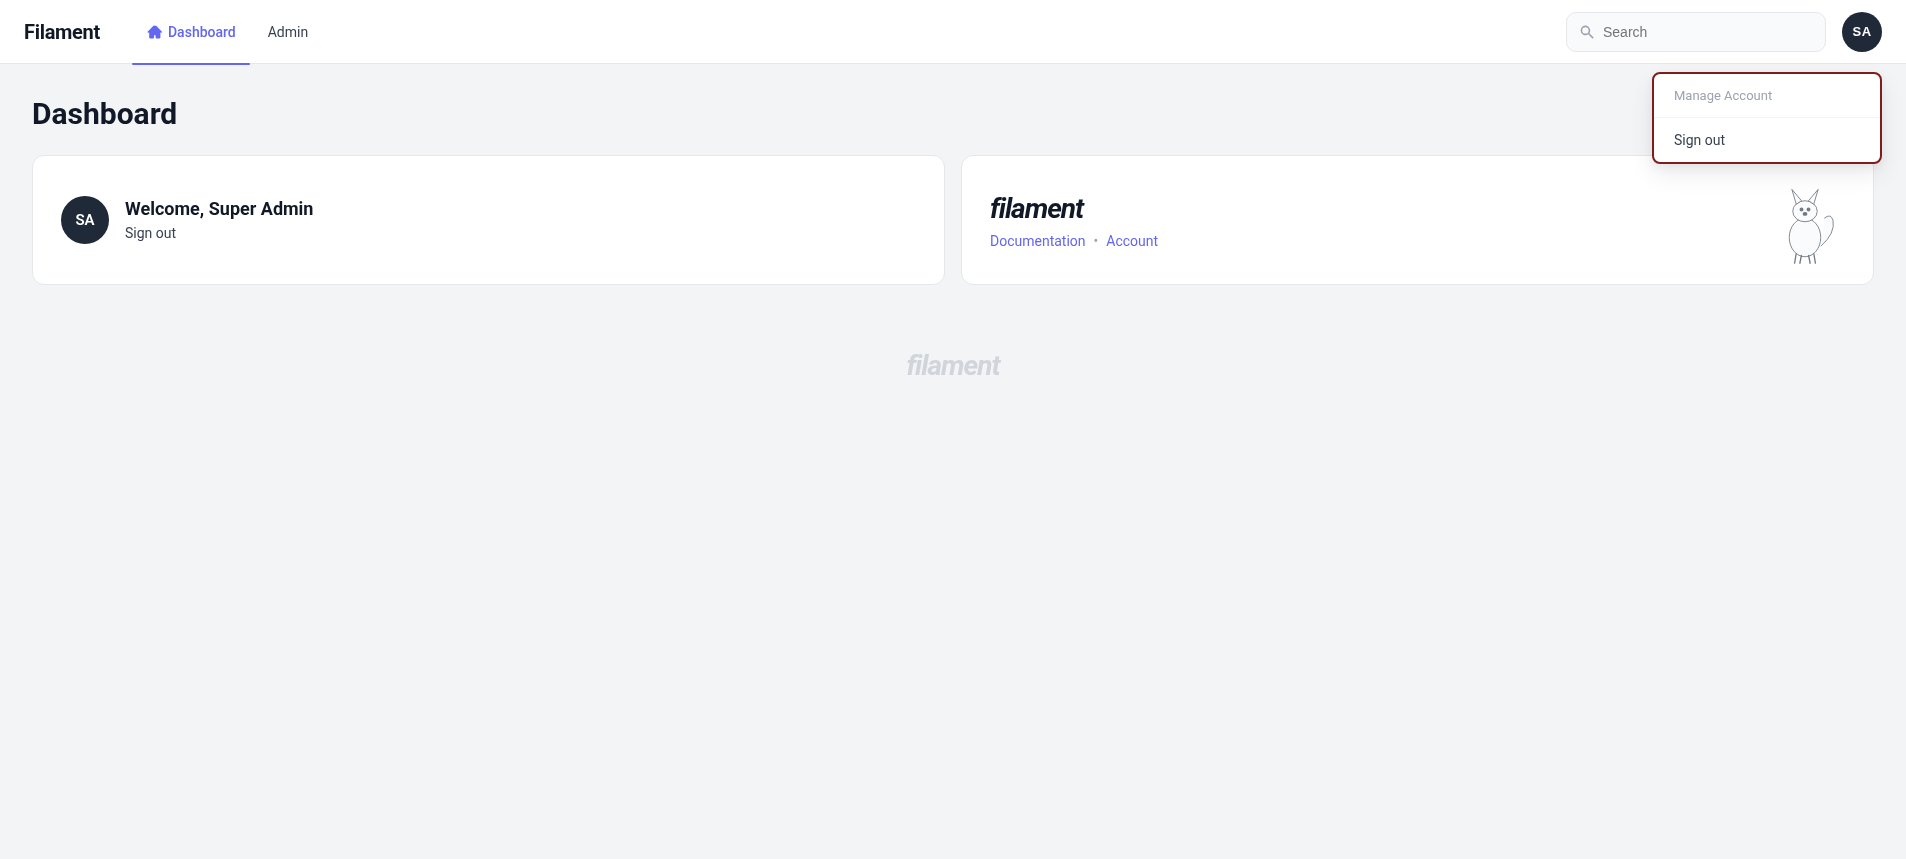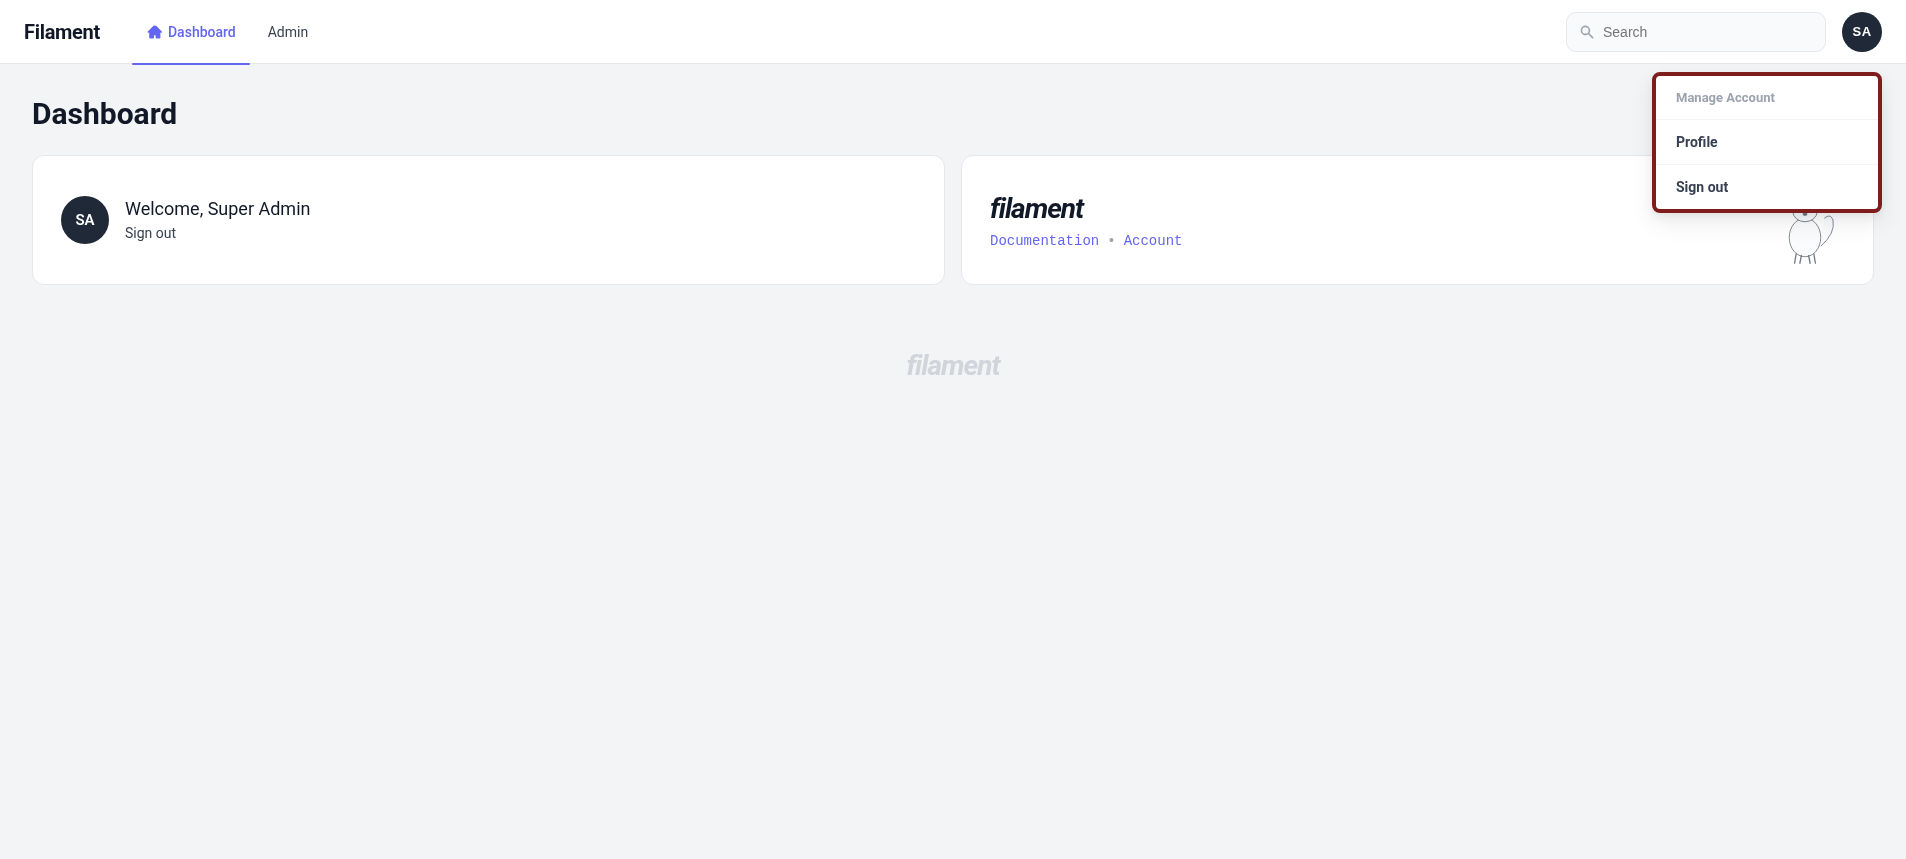--- a/index.html
+++ b/index.html
@@ -108,27 +108,26 @@
       border: none;
       letter-spacing: 0.5px;
     }
 
     
     .dropdown-menu {
       position: absolute;
       top: 72px;
       right: 24px;
       background: #fff;
-      border: 4px solid #7f1d1d;
+      border: 2px solid #7f1d1d;
       border-radius: 8px;
       box-shadow: 0 10px 25px rgba(0,0,0,0.08), 0 4px 10px rgba(0,0,0,0.05);
       width: 230px;
       z-index: 200;
       overflow: hidden;
-      font-weight: bold;
     }
     .dropdown-item {
       padding: 14px 20px;
       font-size: 14px;
       color: #374151;
       cursor: pointer;
       display: block;
       border-bottom: 1px solid #f3f4f6;
     }
     .dropdown-item:last-child {
@@ -177,21 +176,21 @@
       color: #fff;
       font-size: 15px;
       font-weight: 600;
       display: flex;
       align-items: center;
       justify-content: center;
       flex-shrink: 0;
     }
     .welcome-text h3 {
       font-size: 18px;
-      font-weight: 400;
+      font-weight: 700;
       color: #111827;
       margin-bottom: 4px;
     }
     .welcome-text a {
       font-size: 14px;
       color: #374151;
       text-decoration: none;
       cursor: pointer;
     }
 
@@ -213,21 +212,20 @@
       font-weight: 700;
       color: #111827;
       letter-spacing: -1px;
     }
     .filament-links {
       display: flex;
       align-items: center;
       gap: 8px;
       font-size: 14px;
       color: #374151;
-      font-family: Liberation Mono, monospace;
     }
     .filament-links a {
       color: #6366f1;
       text-decoration: none;
       cursor: pointer;
     }
     .filament-links .dot {
       color: #9ca3af;
     }
 
@@ -279,21 +277,20 @@
     <input type="text" class="search-input" placeholder="Search" style="">
   </div>
 
   <button class="avatar-btn">
     <span>SA</span>
   </button>
 </nav>
 
 <div class="dropdown-menu">
   <span class="dropdown-item muted">Manage Account</span>
-  <span class="dropdown-item">Profile</span>
   <span class="dropdown-item">Sign out</span>
 </div>
 
 <div class="main-content">
   <h1 class="page-title">Dashboard</h1>
 
   <div class="cards-row">
 
     <div class="card welcome-card">
       <div class="user-avatar">

